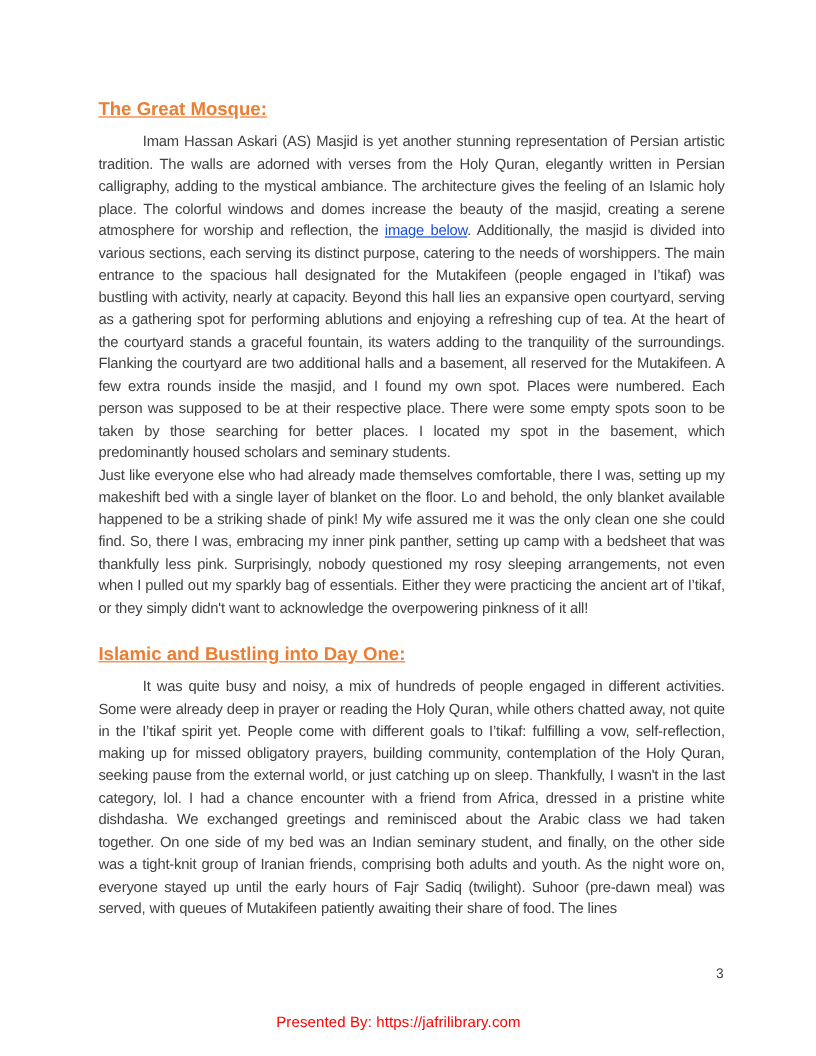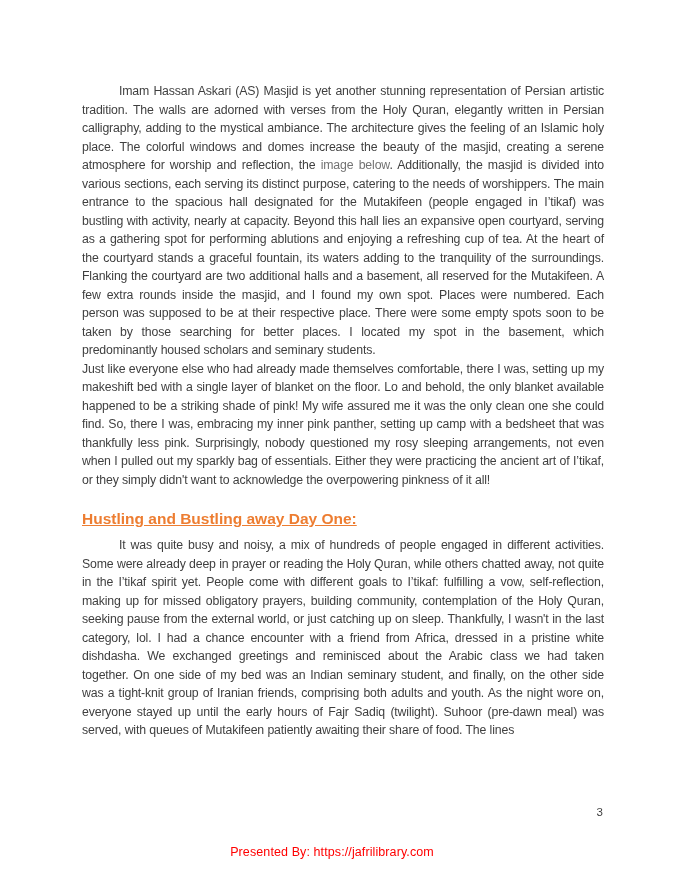--- a/index.html
+++ b/index.html
@@ -38,21 +38,22 @@
     color: #3F3F3F;
     text-align: justify;
     margin: 0;
     letter-spacing: -0.15px;
     word-spacing: 0.1px;
   }
   .para.indent {
     text-indent: 37px;
   }
   .link {
-    color: #737373;
+    color: #1d4ed8;
+    text-decoration: underline;
     cursor: pointer;
   }
   .page-number {
     position: absolute;
     right: 77px;
     top: 806px;
     font-size: 11.5px;
     color: #3F3F3F;
   }
   .footer {
@@ -70,26 +71,27 @@
     text-decoration: none;
     cursor: pointer;
   }
 </style>
 </head>
 <body>
 
 <div class="page">
   <div class="content">
 
+    <h2 class="heading">The Great Mosque:</h2>
 
     <p class="para indent"><span>Imam Hassan Askari (AS) Masjid is yet another stunning representation of Persian artistic tradition. The walls are adorned with verses from the Holy Quran, elegantly written in Persian calligraphy, adding to the mystical ambiance. The architecture gives the feeling of an Islamic holy place. The colorful windows and domes increase the beauty of the masjid, creating a serene atmosphere for worship and reflection, the </span><a class="link">image below</a><span>. Additionally, the masjid is divided into various sections, each serving its distinct purpose, catering to the needs of worshippers. The main entrance to the spacious hall designated for the Mutakifeen (people engaged in I’tikaf) was bustling with activity, nearly at capacity. Beyond this hall lies an expansive open courtyard, serving as a gathering spot for performing ablutions and enjoying a refreshing cup of tea. At the heart of the courtyard stands a graceful fountain, its waters adding to the tranquility of the surroundings. Flanking the courtyard are two additional halls and a basement, all reserved for the Mutakifeen. A few extra rounds inside the masjid, and I found my own spot. Places were numbered. Each person was supposed to be at their respective place. There were some empty spots soon to be taken by those searching for better places. I located my spot in the basement, which predominantly housed scholars and seminary students.</span></p>
 
     <p class="para">Just like everyone else who had already made themselves comfortable, there I was, setting up my makeshift bed with a single layer of blanket on the floor. Lo and behold, the only blanket available happened to be a striking shade of pink! My wife assured me it was the only clean one she could find. So, there I was, embracing my inner pink panther, setting up camp with a bedsheet that was thankfully less pink. Surprisingly, nobody questioned my rosy sleeping arrangements, not even when I pulled out my sparkly bag of essentials. Either they were practicing the ancient art of I’tikaf, or they simply didn't want to acknowledge the overpowering pinkness of it all!</p>
 
-    <h2 class="heading second">Hustling and Bustling away Day One:</h2>
+    <h2 class="heading second">Islamic and Bustling into Day One:</h2>
 
     <p class="para indent">It was quite busy and noisy, a mix of hundreds of people engaged in different activities. Some were already deep in prayer or reading the Holy Quran, while others chatted away, not quite in the I’tikaf spirit yet. People come with different goals to I’tikaf: fulfilling a vow, self-reflection, making up for missed obligatory prayers, building community, contemplation of the Holy Quran, seeking pause from the external world, or just catching up on sleep. Thankfully, I wasn't in the last category, lol. I had a chance encounter with a friend from Africa, dressed in a pristine white dishdasha. We exchanged greetings and reminisced about the Arabic class we had taken together. On one side of my bed was an Indian seminary student, and finally, on the other side was a tight-knit group of Iranian friends, comprising both adults and youth. As the night wore on, everyone stayed up until the early hours of Fajr Sadiq (twilight). Suhoor (pre-dawn meal) was served, with queues of Mutakifeen patiently awaiting their share of food. The lines</p>
 
   </div>
 
   <div class="page-number">3</div>
 
   <div class="footer"><span>Presented By: </span><a>https://jafrilibrary.com</a></div>
 </div>
 

